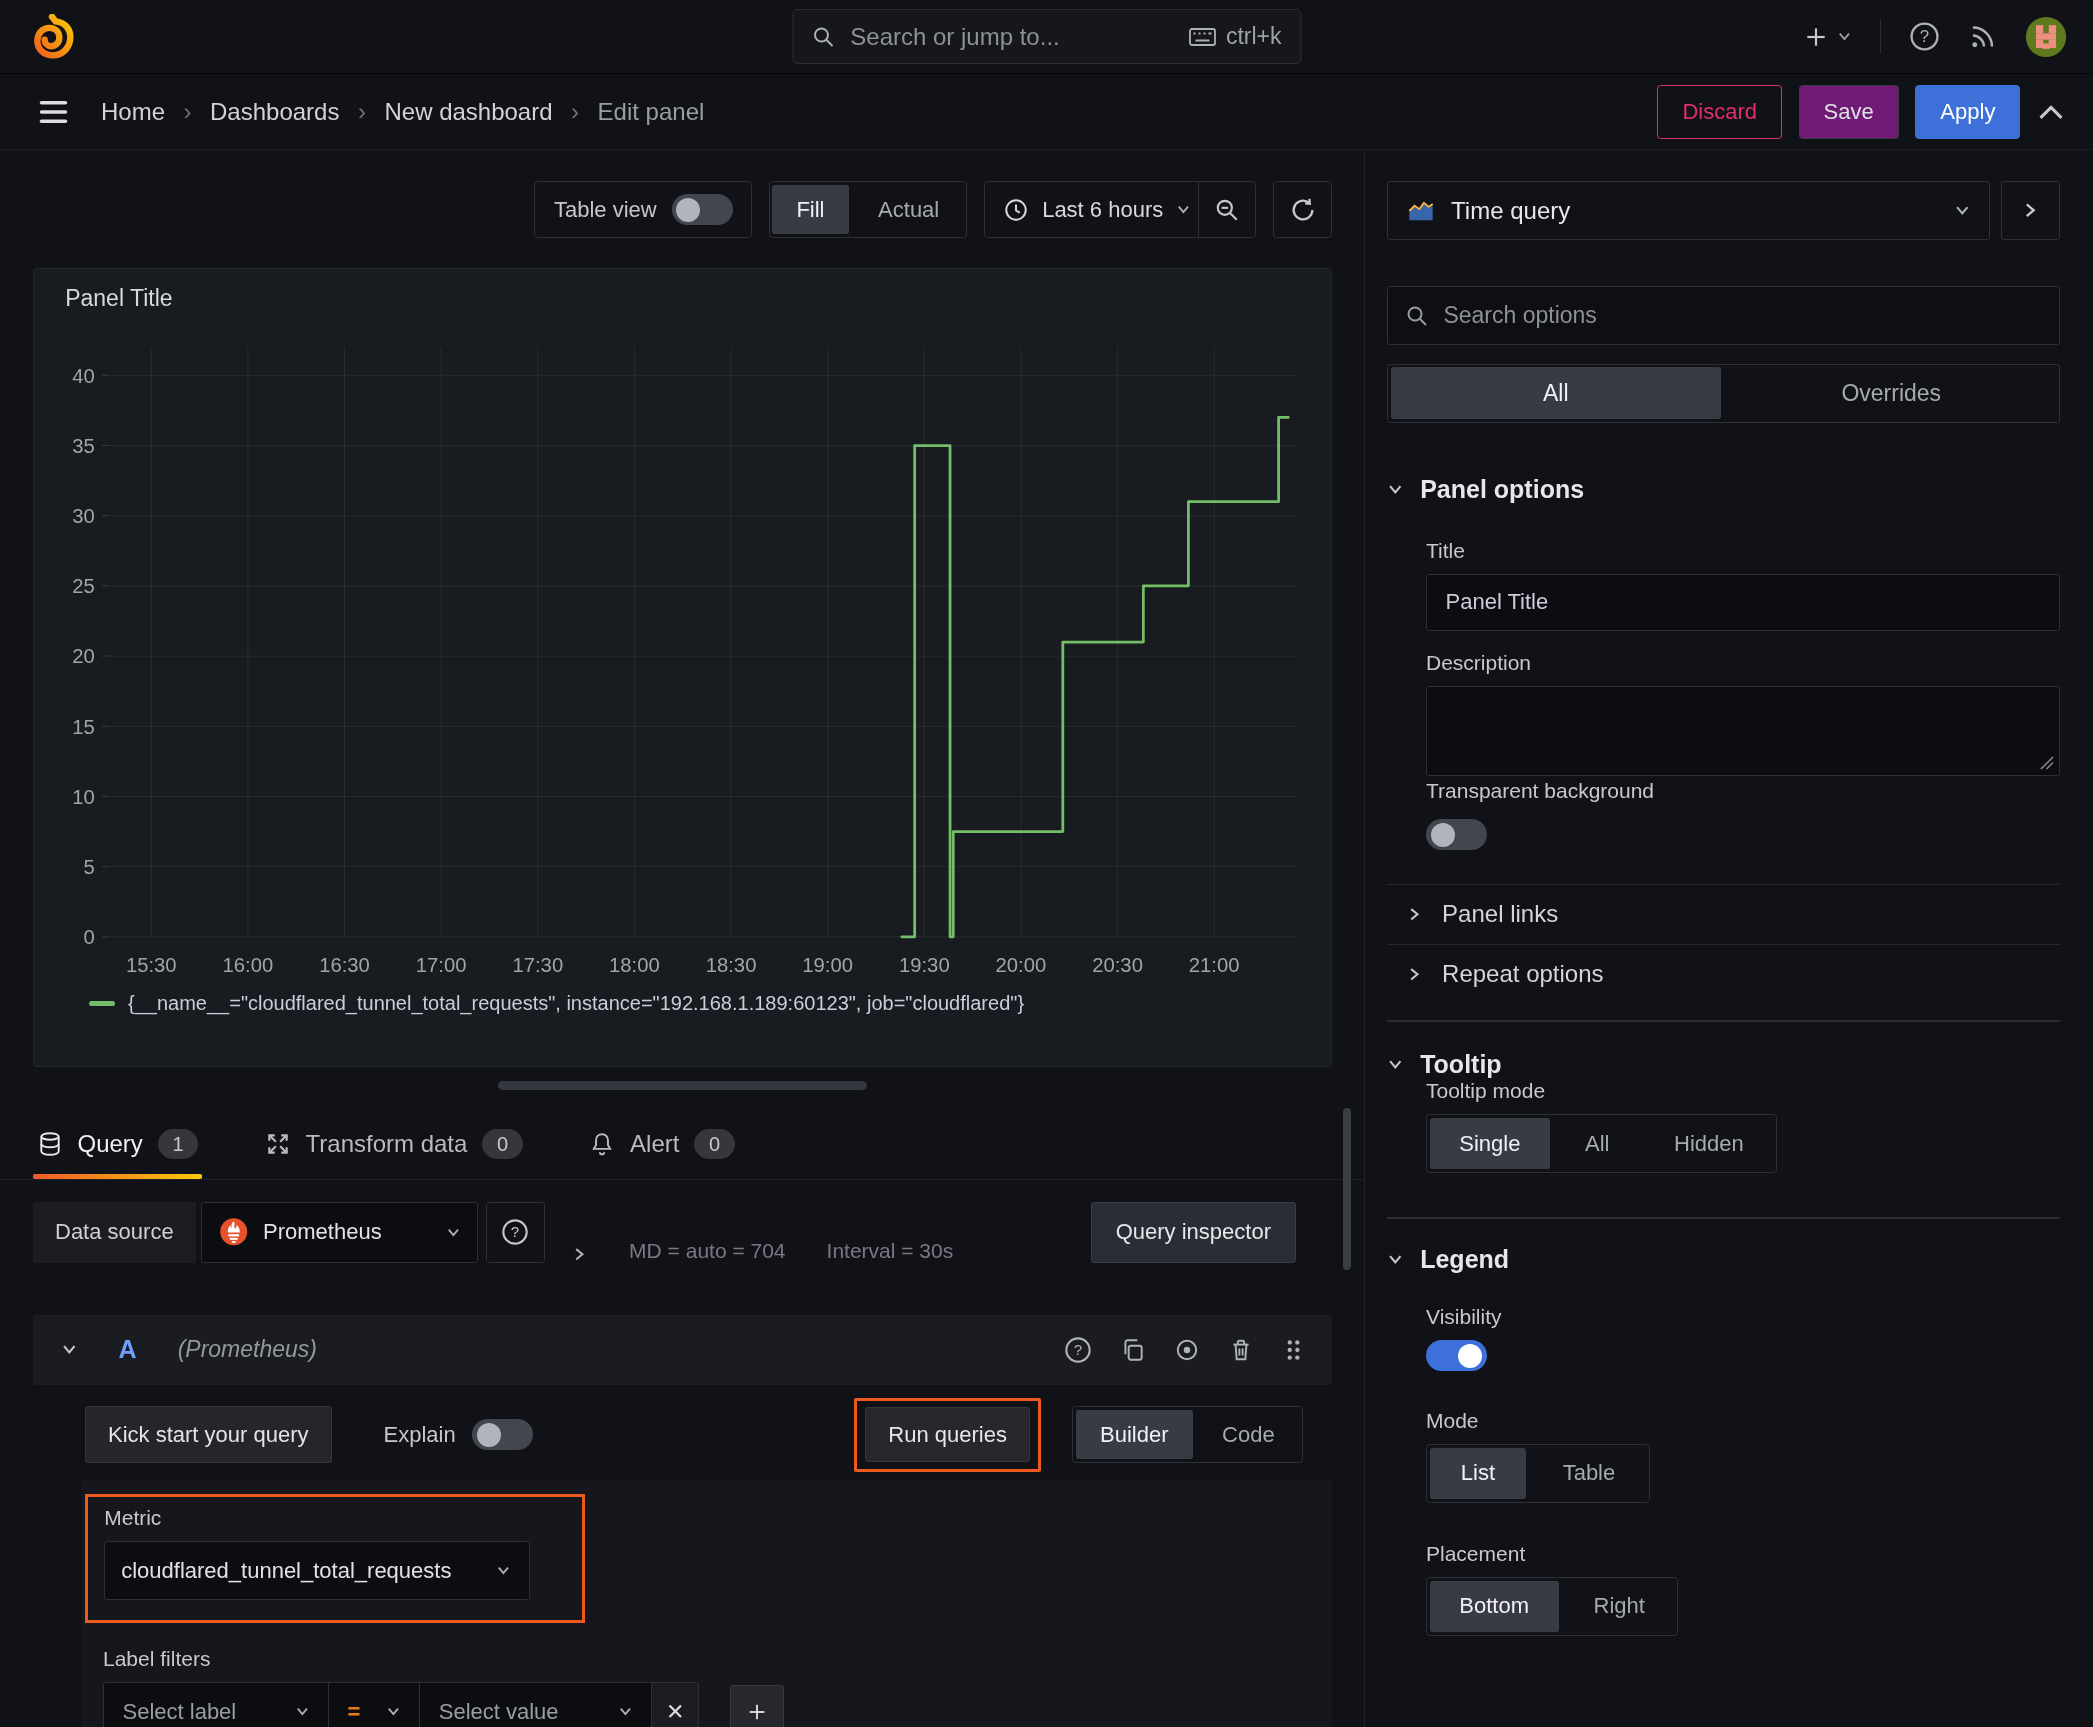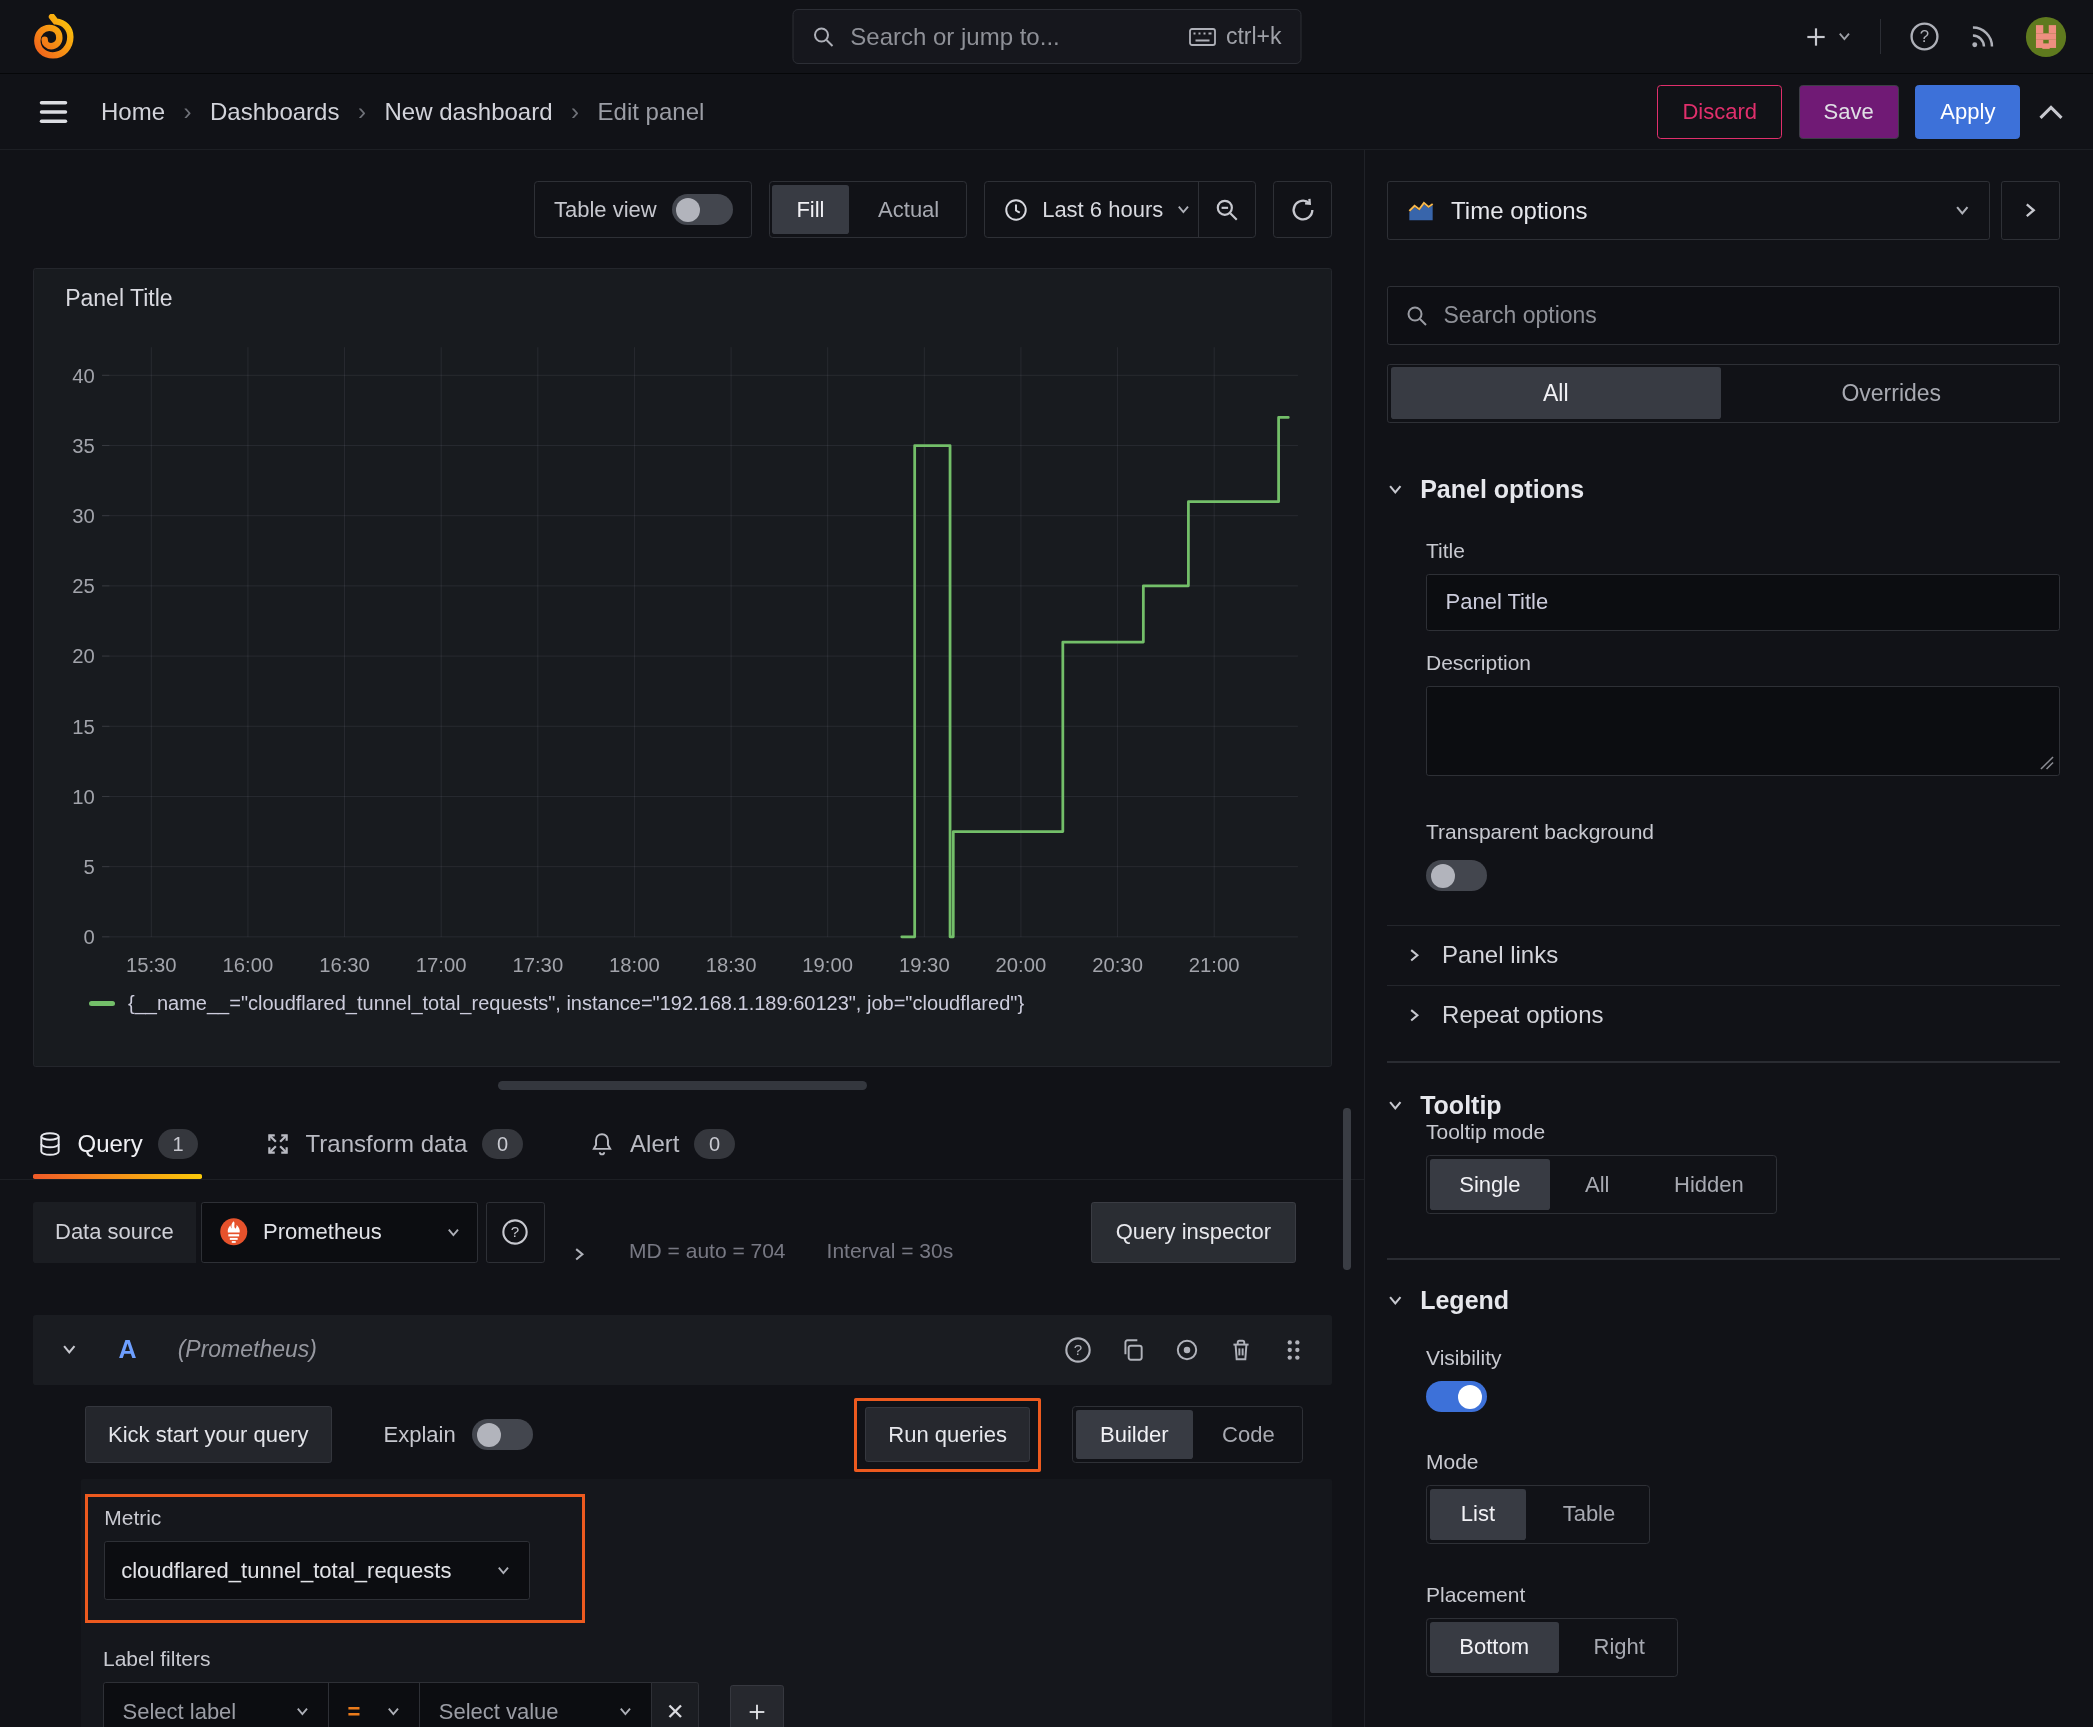--- a/index.html
+++ b/index.html
@@ -547,21 +547,21 @@
     <div class="scroll-thumb"></div>
   </div>
 
   <div class="sidebar">
     <div class="viz-row">
       <div class="viz-select">
         <svg width="28" height="28" viewBox="0 0 24 24">
           <path d="M2 20 V13 L6.5 8.5 L10.5 11.5 L14.5 6 L18.5 9.5 L22 7 V20 Z" fill="#3865ab"></path>
           <polyline points="2,12 6.5,7.5 10.5,10.5 14.5,5 18.5,8.5 22,6" fill="none" stroke="#f9b94c" stroke-width="1.6"></polyline>
           </svg>
-        <span class="name">Time options</span>
+        <span class="name">Time query</span>
         <svg width="16.6" height="16.6" viewBox="0 0 16 16" fill="none" stroke="#aeb0b8" stroke-width="2">
             <polyline points="3,5 8,11 13,5"></polyline>
           </svg>
       </div>
       <div class="viz-next">
         <svg width="18.5" height="18.5" viewBox="0 0 16 16" fill="none" stroke="#c7c8cf" stroke-width="2">
             <polyline points="5,3 11,8 5,13"></polyline>
           </svg>
       </div>
     </div>
@@ -589,21 +589,21 @@
       <div class="field-label" style="margin-top:35px">Title</div>
       <input class="sb-input" value="Panel Title" style="">
       <div class="field-label" style="margin-top:20px">Description</div>
       <div class="ta-wrap">
         <textarea class="sb-textarea" style=""></textarea>
         <svg class="ta-grip" width="14" height="14" viewBox="0 0 15 15" stroke="#8a8c93" stroke-width="1.6">
             <line x1="1" y1="14" x2="14" y2="1"></line>
             <line x1="7" y1="14" x2="14" y2="7"></line>
           </svg>
       </div>
-      <div class="field-label" style="margin-top:41px">Transparent background</div>
+      <div class="field-label" style="">Transparent background</div>
       <span class="toggle" style="display:inline-block;margin-top:5.5px"><span class="knob"></span></span>
     </div>
 
     <div class="divider" style="margin-top:31px"></div>
     <div class="collapse-row">
       <svg width="16.6" height="16.6" viewBox="0 0 16 16" fill="none" stroke="#c7c8cf" stroke-width="2">
           <polyline points="5,3 11,8 5,13"></polyline>
         </svg>
       <span>Panel links</span>
     </div>

